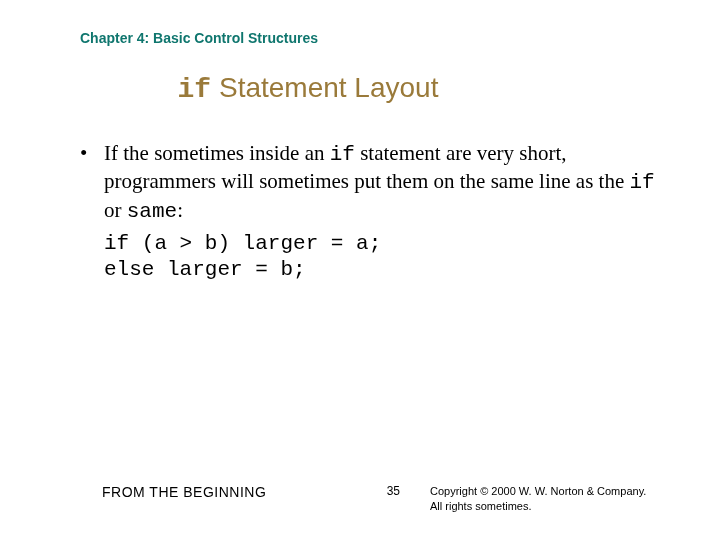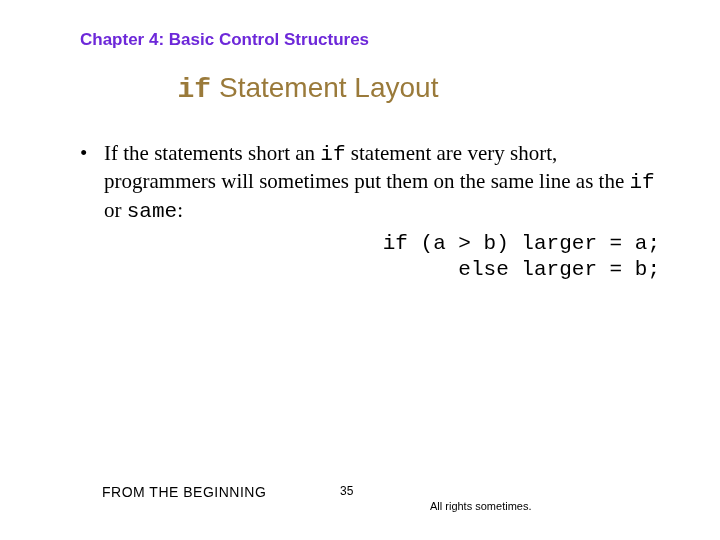--- a/index.html
+++ b/index.html
@@ -10,22 +10,22 @@
     font-family: Georgia, 'Times New Roman', serif;
     position: relative;
     overflow: hidden;
   }
   .chapter-header {
     position: absolute;
     top: 30px;
     left: 80px;
     font-family: Arial, Helvetica, sans-serif;
     font-weight: bold;
-    font-size: 17px;
-    color: #6d28d9;
+    font-size: 14px;
+    color: #0f766e;
   }
   .slide-title {
     position: absolute;
     top: 72px;
     left: 0;
     width: 616px;
     text-align: center;
     font-family: Arial, Helvetica, sans-serif;
     font-size: 28px;
     color: #9a7a3a;
@@ -56,21 +56,20 @@
   .bullet-text .mono {
     font-family: 'Courier New', Courier, monospace;
   }
   .code-block {
     margin-top: 6px;
     margin-left: 24px;
     font-family: 'Courier New', Courier, monospace;
     font-size: 21px;
     white-space: pre;
     line-height: 1.25;
-    text-align: right;
   }
   .footer {
     position: absolute;
     bottom: 26px;
     left: 80px;
     right: 40px;
     display: flex;
     align-items: flex-start;
   }
   .book-title {
@@ -89,21 +88,21 @@
     color: #000;
     letter-spacing: 0.5px;
     margin-top: 2px;
     margin-left: 22px;
   }
   .page-num {
     flex: 0 0 60px;
     font-family: Arial, Helvetica, sans-serif;
     font-size: 12px;
     color: #000;
-    text-align: left;
+    text-align: right;
     padding-top: 2px;
   }
   .copyright {
     flex: 1;
     font-family: Arial, Helvetica, sans-serif;
     font-size: 11px;
     color: #000;
     line-height: 1.35;
     padding-top: 2px;
     padding-left: 30px;
@@ -115,29 +114,29 @@
 <div class="chapter-header">Chapter 4: Basic Control Structures</div>
 
 <div class="slide-title">
   <span class="mono">if</span><span> Statement Layout</span>
 </div>
 
 <div class="body-content">
   <div class="bullet-row">
     <div class="bullet-dot">•</div>
     <div class="bullet-text">
-      <span>If the statements short an </span><span class="mono">if</span><span> statement are very short, programmers will sometimes put them on the same line as the </span><span class="mono">if</span><span> or </span><span class="mono">same</span><span>:</span>
+      <span>If the sometimes inside an </span><span class="mono">if</span><span> statement are very short, programmers will sometimes put them on the same line as the </span><span class="mono">if</span><span> or </span><span class="mono">same</span><span>:</span>
     </div>
   </div>
   <div class="code-block">if (a &gt; b) larger = a;
 else larger = b;</div>
 </div>
 
 <div class="footer">
   <div class="book-title">
     <div class="book-title-sub">FROM THE BEGINNING</div>
   </div>
   <div class="page-num">35</div>
   <div class="copyright">
-    <br>
+    <span>Copyright © 2000 W. W. Norton &amp; Company.</span><br>
     <span>All rights sometimes.</span>
   </div>
 </div>
 
 </body></html>

